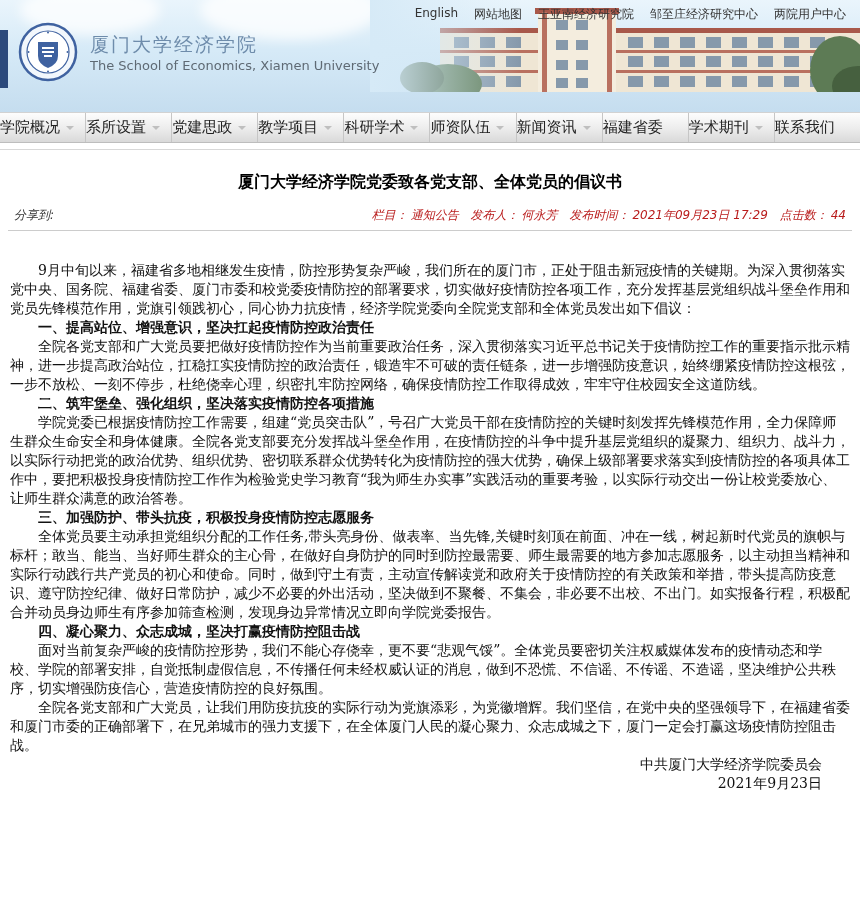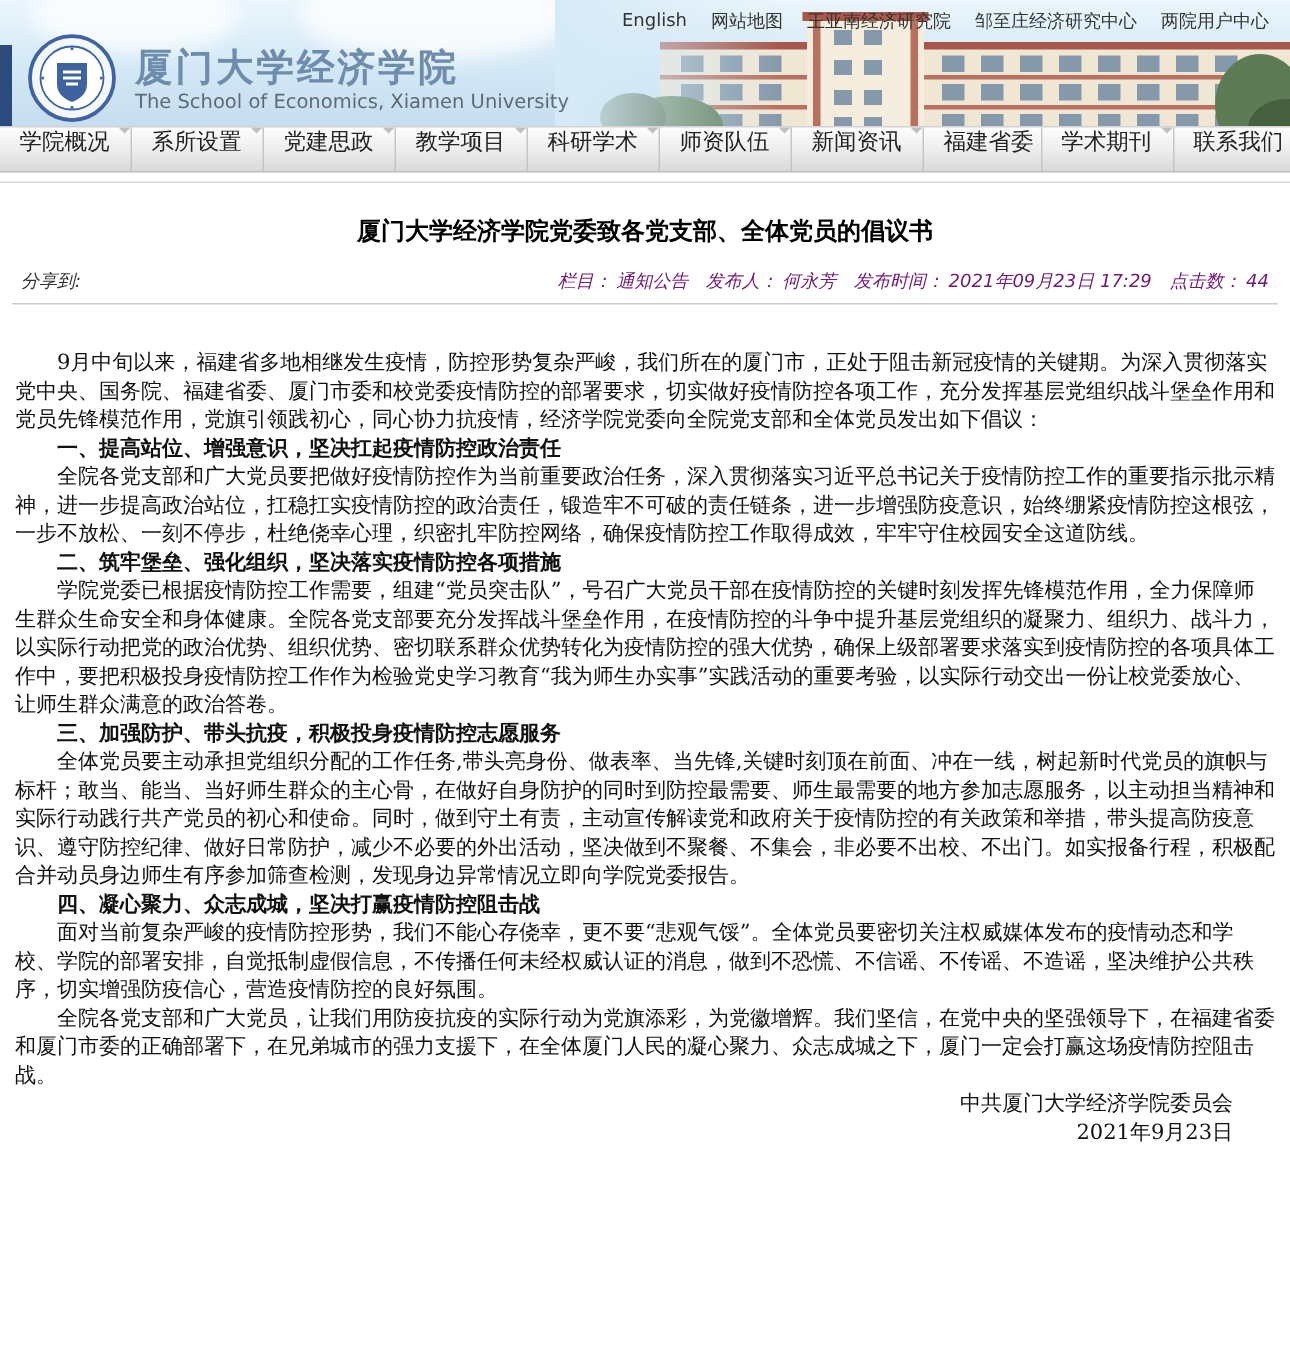--- a/index.html
+++ b/index.html
@@ -2,51 +2,51 @@
 <html><head>
 <meta charset="utf-8">
 <style>
   * { margin:0; padding:0; box-sizing:border-box; }
   html,body { background:#ffffff; }
   body { font-family:"DejaVu Sans", sans-serif; }
   .page { width:860px; height:898px; overflow:hidden; background:#fff; position:relative; }
 
   
   .banner {
-    position:relative; height:84px;
+    position:relative; height:112px;
     background:linear-gradient(180deg,#eaf5fc 0%, #d6eaf7 45%, #c5ddef 100%);
     overflow:hidden;
     padding-left:17px;
   }
   .banner .cloud1, .banner .cloud2 {
     position:absolute; border-radius:50%; filter:blur(6px); background:rgba(255,255,255,.75);
   }
   .banner .cloud1 { width:180px; height:60px; left:200px; top:-20px; }
   .banner .cloud2 { width:140px; height:50px; left:20px; top:-15px; }
   .building-svg { position:absolute; right:0; top:0; width:490px; height:92px; }
   .left-accent { position:absolute; left:0; top:30px; width:8px; height:58px; background:#2c4a7c; }
   .toplinks {
     position:absolute; top:6px; right:14px; z-index:5;
     display:flex; gap:16px; font-size:12px;
   }
   .toplinks a { color:#333; text-decoration:none; cursor:pointer; }
   .brand { position:absolute; left:18px; top:22px; display:flex; align-items:center; z-index:4; }
   .emblem { width:60px; height:60px; }
   .brand-text { margin-left:12px; }
-  .site-title { font-size:25px; color:#6e8cab; letter-spacing:2px; font-weight:700; }
+  .site-title { font-size:19px; color:#6e8cab; letter-spacing:2px; font-weight:400; }
   .site-subtitle { font-size:13px; color:#5f6a74; margin-top:0; }
 
   
   .mainnav {
     height:31px; display:flex;
     background:linear-gradient(180deg,#fdfdfd 0%, #ececec 55%, #d9d9d9 100%);
     border-top:1px solid #d2d2d2; border-bottom:1px solid #bdbdbd;
   }
   .nav-item {
-    flex:1; display:flex; align-items:flex-start; padding-left:13px;
+    flex:1; display:flex; align-items:center; 
     font-size:15px; color:#222; cursor:pointer; white-space:nowrap; position:relative;
   }
   .nav-item + .nav-item { border-left:1px solid #c6c6c6; }
   .nav-arrow {
     display:inline-block; width:0; height:0; margin-left:6px;
     border-left:4px solid transparent; border-right:4px solid transparent;
     border-top:4px solid #bfbfbf;
   }
 
   
@@ -57,21 +57,21 @@
   .article-title {
     margin-top:22px; text-align:center;
     font-family:"DejaVu Serif", serif; font-size:16px; font-weight:bold; color:#000;
   }
   .meta-row {
     margin-top:14px; display:flex; justify-content:space-between; align-items:flex-end;
     padding:0 6px;
     font-style:italic;
   }
   .share { font-size:12px; color:#333; align-self:flex-start; }
-  .meta { font-size:12px; color:#701a75; white-space:nowrap; }
+  .meta { font-size:12px; color:#b91c1c; white-space:nowrap; }
   .meta span { margin-left:3px; }
   .meta .lbl { margin-left:8px; }
   .rule { border:none; border-top:1px solid #ccc; margin-top:6px; }
 
   .article-body {
     margin-top:30px; padding:0 2px;
     font-family:"DejaVu Serif", serif; font-size:14px; line-height:19px; color:#111;
   }
   .article-body p { margin:0; }
   .para { text-indent:2em; }

